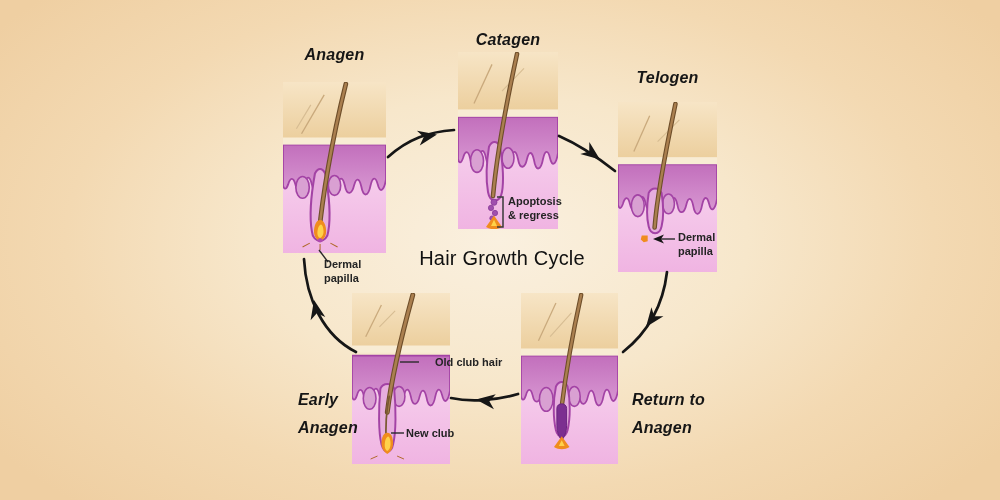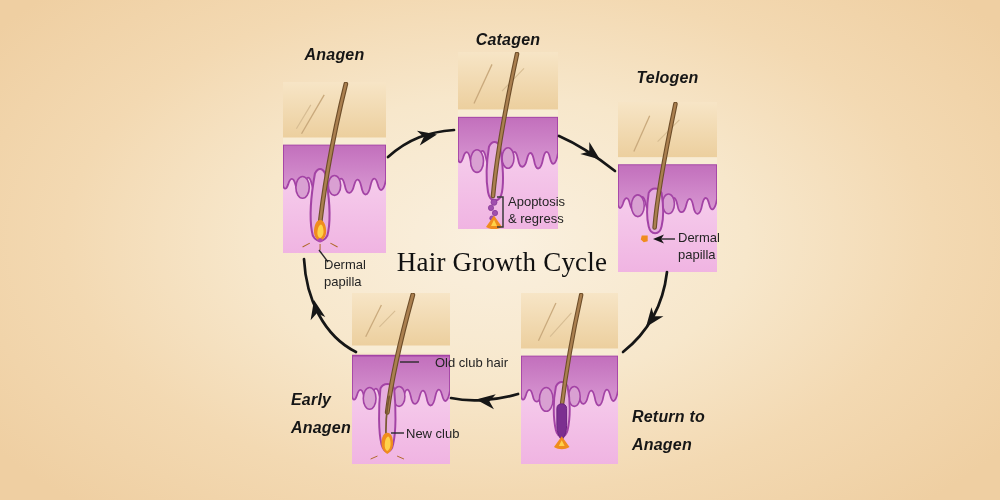--- a/index.html
+++ b/index.html
@@ -10,24 +10,24 @@
   }
   .panel{position:absolute;}
   .panel svg{display:block;width:100%;height:100%;}
   .overlay{position:absolute;left:0;top:0;width:1000px;height:500px;pointer-events:none;}
   .stage-title{
     position:absolute;font-style:italic;font-weight:bold;font-size:16px;line-height:1.72;
     color:#161616;text-align:center;white-space:pre-line;letter-spacing:.2px;
   }
   .stage-title.align-left{text-align:left;}
   .center-title{
-    position:absolute;font-size:27px;font-weight:normal;color:#101010;text-align:center;letter-spacing:.2px;font-family:Liberation Serif, serif;
+    position:absolute;font-size:20px;font-weight:normal;color:#101010;text-align:center;letter-spacing:.2px;
   }
   .small-label{
-    position:absolute;font-weight:normal;font-size:13px;line-height:1.3;color:#242424;white-space:pre-line;
+    position:absolute;font-weight:bold;font-size:11px;line-height:1.3;color:#242424;white-space:pre-line;
   }
   .arrow-line{stroke:#161616;stroke-width:2.7;fill:none;stroke-linecap:round;}
   .arrow-head{fill:#161616;stroke:none;}
   .leader{stroke:#2a2a2a;stroke-width:1.4;fill:none;}
   .bracket{stroke:#3a3a3a;stroke-width:1.5;fill:none;}
 </style>
 </head>
 <body>
 
 <div class="canvas">
@@ -250,23 +250,23 @@
     <g>
       <path class="leader" d="M391,433 H404"></path>
     </g>
   </svg>
 
   <div class="center-title" style="left:350px;top:247px;width:304px">Hair Growth Cycle</div>
 
   <div class="stage-title" style="left:283px;top:41px;width:103px">Anagen</div>
   <div class="stage-title" style="left:616px;top:64px;width:103px">Telogen</div>
   <div class="stage-title" style="left:458px;top:26px;width:100px">Catagen</div>
-  <div class="stage-title align-left" style="left:632px;top:403px;width:130px">Return to
+  <div class="stage-title align-left" style="left:632px;top:386px;width:130px">Return to
 Anagen</div>
-  <div class="stage-title align-left" style="left:291px;top:386px;width:110px">Early
+  <div class="stage-title align-left" style="left:298px;top:386px;width:110px">Early
 Anagen</div>
 
   <div class="small-label" style="left:324px;top:257px">Dermal
 papilla</div>
   <div class="small-label" style="left:508px;top:194px">Apoptosis
 &amp; regress</div>
   <div class="small-label" style="left:678px;top:230px">Dermal
 papilla</div>
   <div class="small-label" style="left:435px;top:355px">Old club hair</div>
   <div class="small-label" style="left:406px;top:426px">New club</div>

